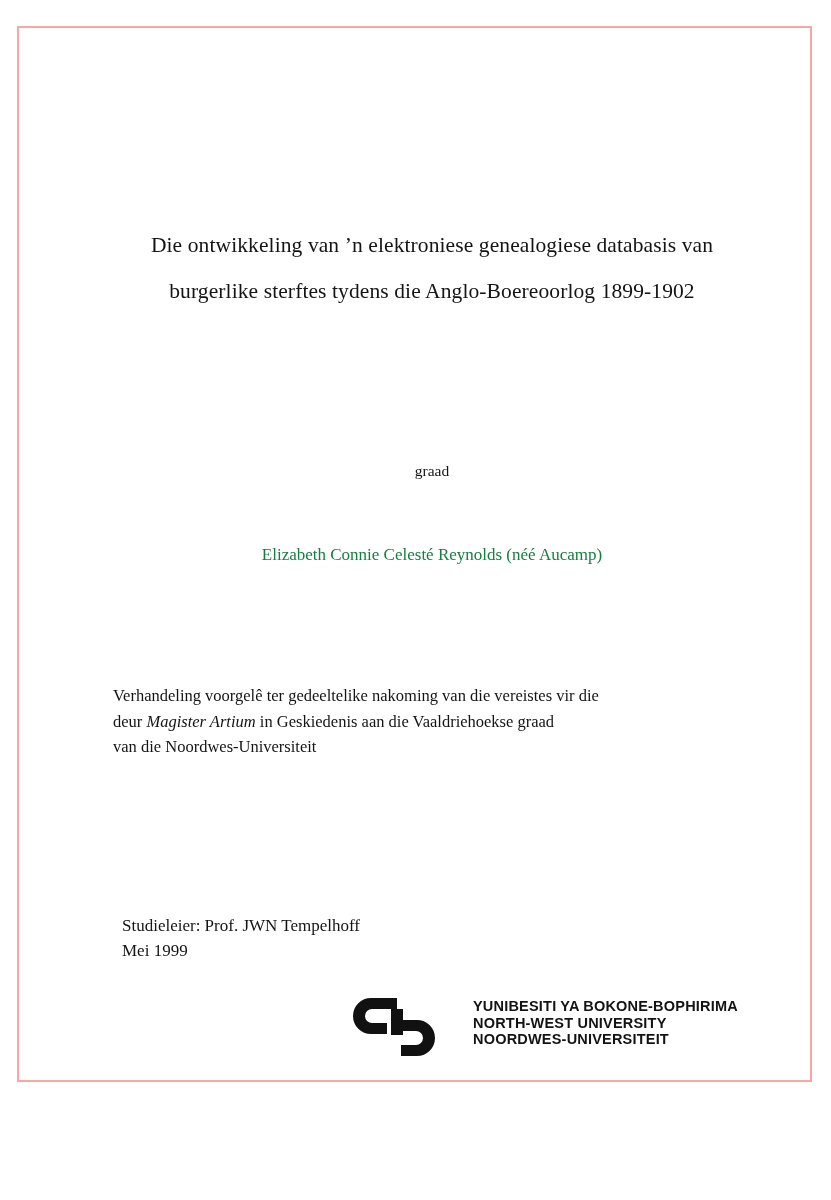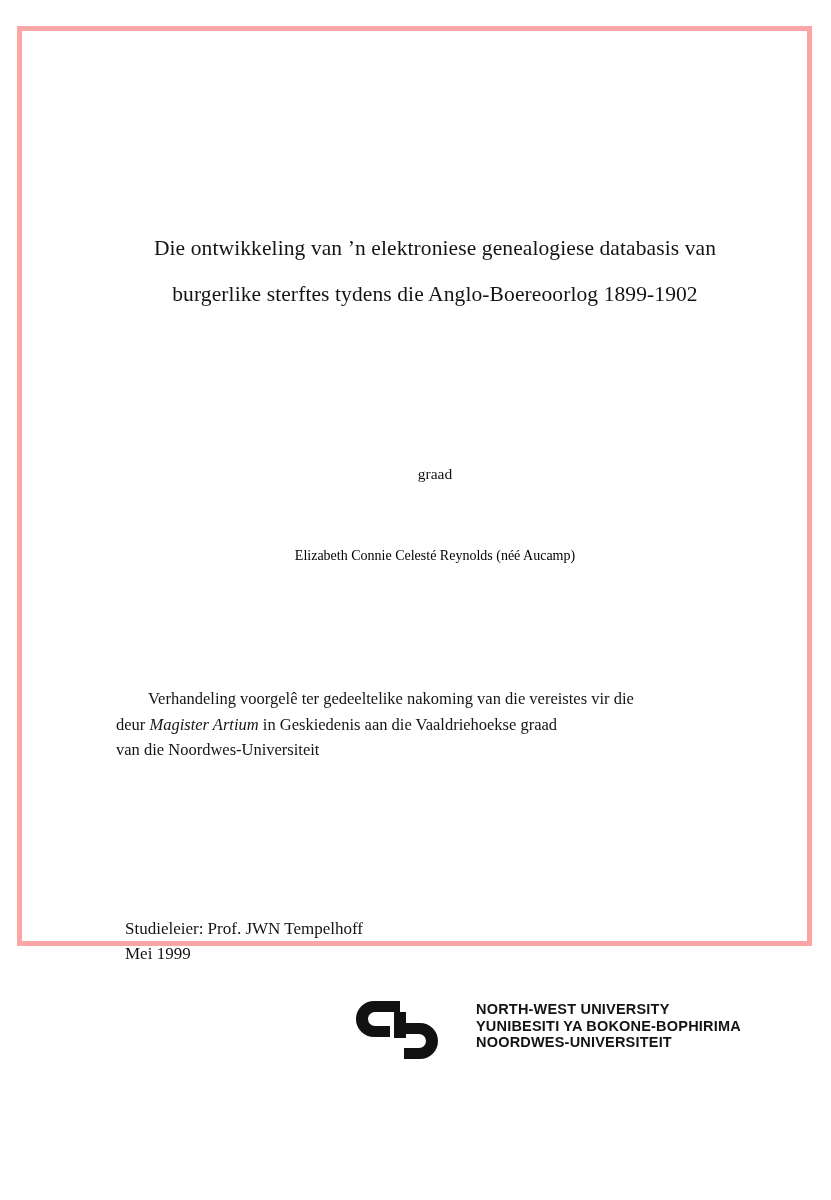--- a/index.html
+++ b/index.html
@@ -21,22 +21,22 @@
     background: #ffffff;
     box-sizing: border-box;
   }
 
   
   .page-frame {
     position: absolute;
     left: 17px;
     top: 26px;
     width: 795px;
-    height: 920px;
-    border: 5px solid #fca5a5;
+    height: 1056px;
+    border: 2px solid #fca5a5;
     box-sizing: border-box;
     background: #ffffff;
   }
 
   .content {
     position: absolute;
     left: 88px;
     top: 0;
     width: 650px;
     height: 100%;
@@ -66,40 +66,39 @@
     font-size: 15.5px;
     color: #141414;
   }
 
   .author {
     position: absolute;
     top: 517px;
     left: 0;
     width: 650px;
     text-align: center;
-    font-size: 14px;
-    color: #000000;
+    font-size: 17px;
+    color: #15803d;
   }
 
   .statement {
     position: absolute;
     top: 655px;
     left: 6px;
     width: 634px;
     font-size: 16.5px;
     line-height: 25.5px;
     color: #141414;
   }
   .statement p {
     margin: 0;
   }
   .statement .justified {
     text-align: justify;
     text-justify: inter-word;
-    margin-left: 32px;
   }
   .statement em {
     font-style: italic;
   }
 
   .supervisor-block {
     position: absolute;
     top: 885px;
     left: 15px;
     width: 500px;
@@ -171,21 +170,21 @@
         <div class="logo-mark">
           <svg viewBox="0 0 110 66" width="110" height="66" aria-hidden="true">
             <g fill="#111111">
               <path d="M44 4 H18 A18 18 0 0 0 18 40 H34 V29 H19 A7 7 0 0 1 19 15 H44 Z"></path>
               <path d="M38 26 H64 A18 18 0 0 1 64 62 H48 V51 H63 A7 7 0 0 0 63 37 H38 Z"></path>
               <rect x="38" y="15" width="12" height="26"></rect>
             </g>
           </svg>
         </div>
         <div class="logo-text">
+          <div>YUNIBESITI YA BOKONE-BOPHIRIMA</div>
           <div>NORTH-WEST UNIVERSITY</div>
-          <div>YUNIBESITI YA BOKONE-BOPHIRIMA</div>
           <div>NOORDWES-UNIVERSITEIT</div>
         </div>
       </div>
 
     </div>
   </div>
 </div>
 
 </body></html>

